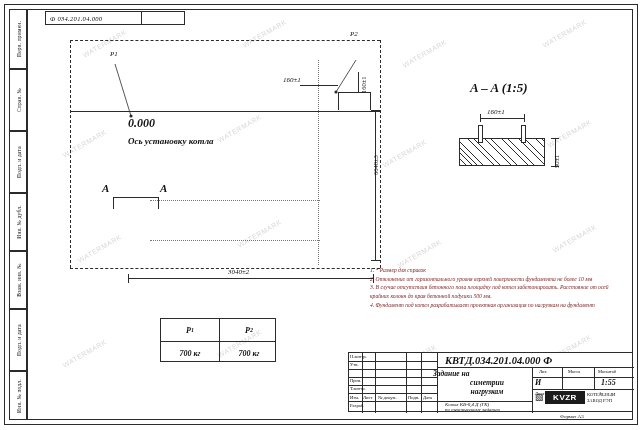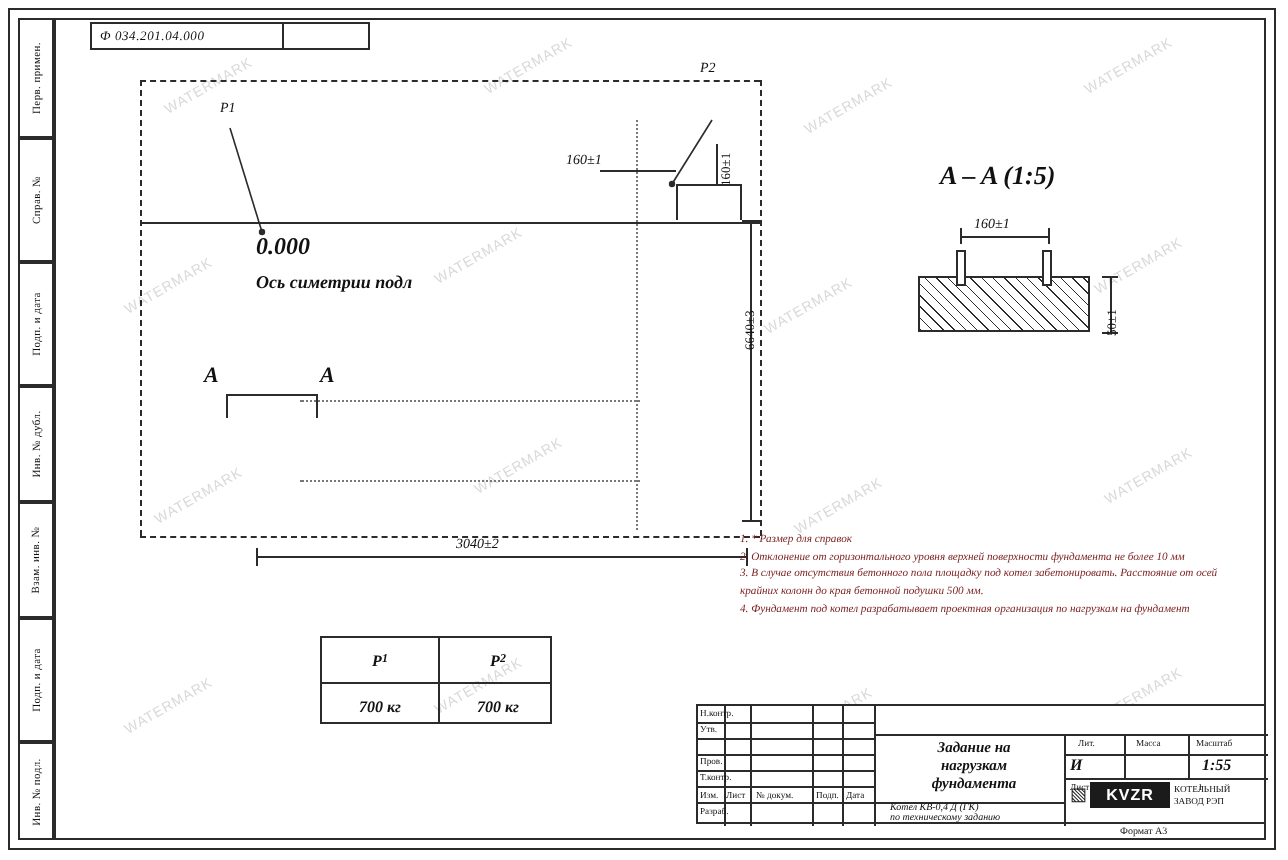--- a/index.html
+++ b/index.html
@@ -350,21 +350,21 @@
   <div class="abs" style="left:332px; top:58px; width:26px; height:38px;">
     <svg width="26" height="38" viewBox="0 0 26 38">
       <line x1="24" y1="2" x2="4" y2="34" stroke="#2b2b2b" stroke-width="0.8"></line>
       <circle cx="4" cy="34" r="1.6" fill="#2b2b2b"></circle>
     </svg>
   </div>
   <div class="abs lbl lbl-i" style="left:350px; top:30px;">P2</div>
 
   <div class="abs big" style="left:128px; top:116px;">0.000</div>
 
-  <div class="abs mid" style="left:128px; top:136px;">Ось симетрии подл</div>
+  <div class="abs mid" style="left:128px; top:136px;">Ось установку котла</div>
 
   <div class="abs lbl lbl-i" style="left:102px; top:182px; font-size:11px; font-weight:bold;">A</div>
   <div class="abs lbl lbl-i" style="left:160px; top:182px; font-size:11px; font-weight:bold;">A</div>
   <div class="abs thin hline" style="left:113px; top:197px; width:46px;"></div>
   <div class="abs thin vline" style="left:113px; top:197px; height:12px;"></div>
   <div class="abs thin vline" style="left:158px; top:197px; height:12px;"></div>
 
   <div class="abs dotline-h" style="left:150px; top:200px; width:170px;"></div>
   <div class="abs dotline-h" style="left:150px; top:240px; width:170px;"></div>
 
@@ -440,24 +440,25 @@
     <div class="tb-label" style="left:29px; top:42px;">№ докум.</div>
     <div class="tb-label" style="left:59px; top:42px;">Подп.</div>
     <div class="tb-label" style="left:74px; top:42px;">Дата</div>
 
     <div class="tb-label" style="left:1px; top:50px;">Разраб.</div>
     <div class="tb-label" style="left:1px; top:25px;">Пров.</div>
     <div class="tb-label" style="left:1px; top:33px;">Т.контр.</div>
     <div class="tb-label" style="left:1px; top:1px;">Н.контр.</div>
     <div class="tb-label" style="left:1px; top:9px;">Утв.</div>
 
-
-    <div class="tb-mid" style="left:96px; top:16px; width:84px; text-align:center;">Задание на</div>
-    <div class="tb-mid" style="left:96px; top:25px; width:84px; text-align:center;">нагрузкам</div>
-    <div class="tb-mid" style="left:96px; top:34px; width:84px; text-align:center;">фундамента</div>
+    <div class="tb-big" style="left:96px; top:2px;">КВТД.034.201.04.000 Ф</div>
+
+    <div class="tb-mid" style="left:84px; top:16px; width:84px; text-align:left;">Задание на</div>
+    <div class="tb-mid" style="left:96px; top:25px; width:84px; text-align:center;">симетрии</div>
+    <div class="tb-mid" style="left:96px; top:34px; width:84px; text-align:center;">нагрузкам</div>
 
     <div class="tb-sm" style="left:96px; top:49px;">Котел  КВ-0,4  Д (ГК)</div>
     <div class="tb-sm" style="left:96px; top:54px;">по техническому заданию</div>
 
     <div class="tb-label" style="left:190px; top:16px;">Лит.</div>
     <div class="tb-label" style="left:219px; top:16px;">Масса</div>
     <div class="tb-label" style="left:249px; top:16px;">Масштаб</div>
 
     <div class="tb-mid" style="left:186px; top:25px; font-size:8px;">И</div>
     <div class="tb-mid" style="left:216px; top:25px; font-size:8px;"></div>

